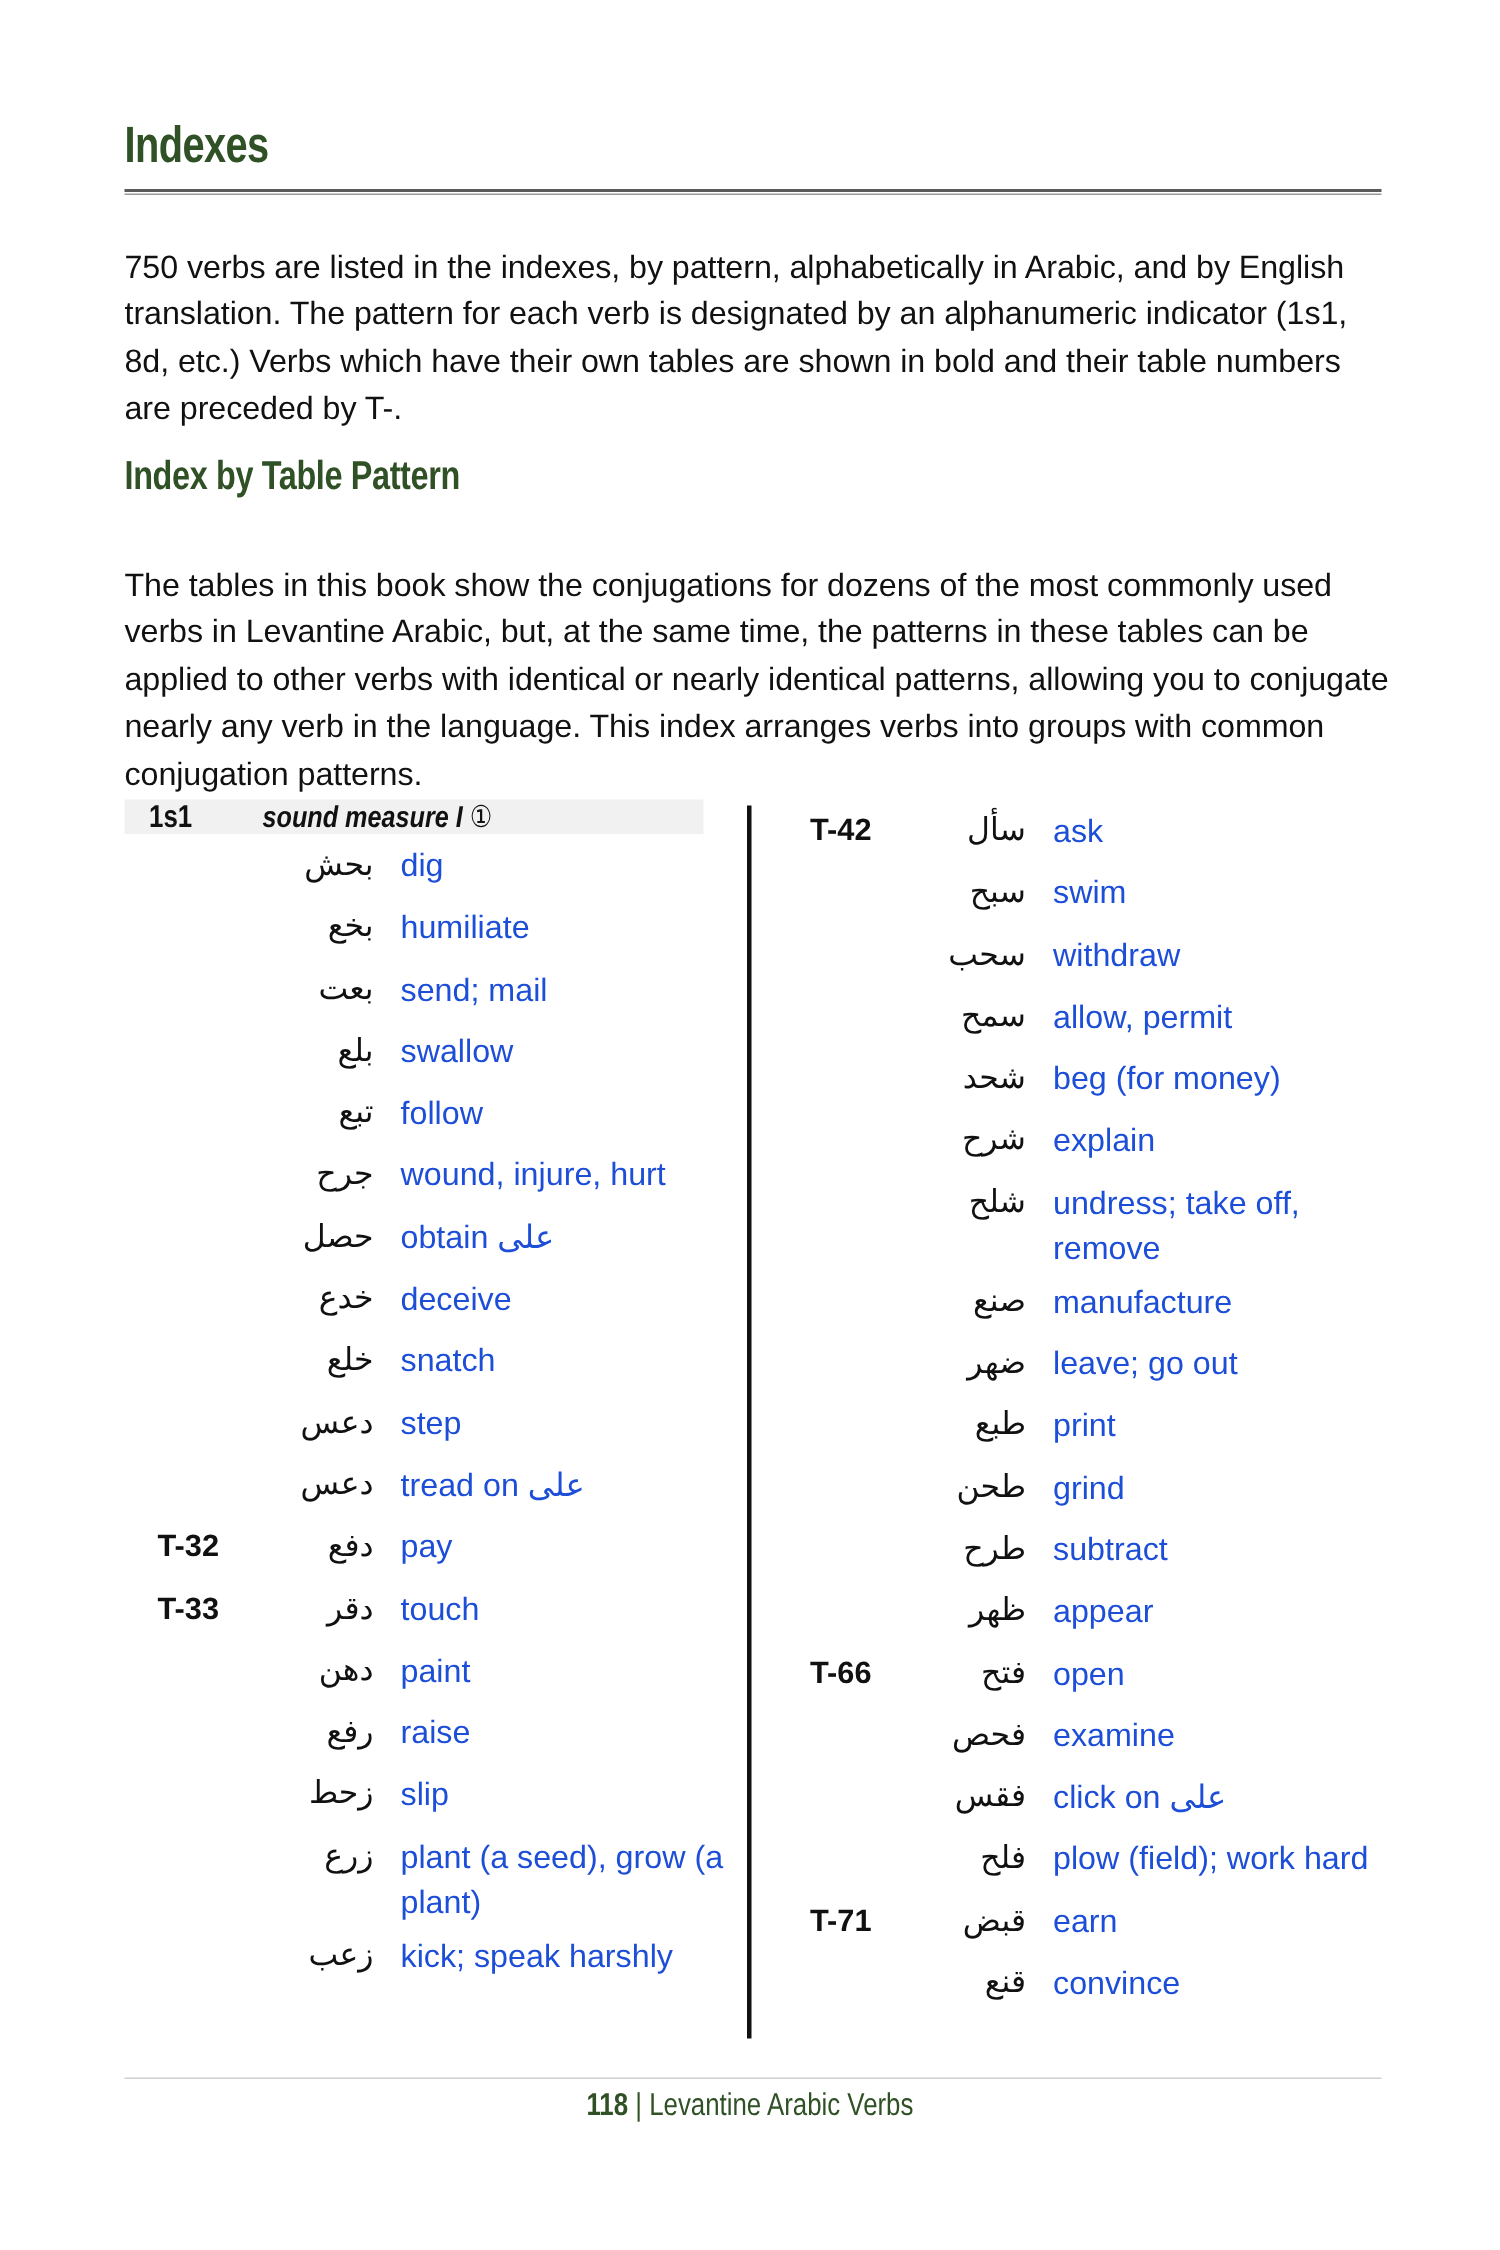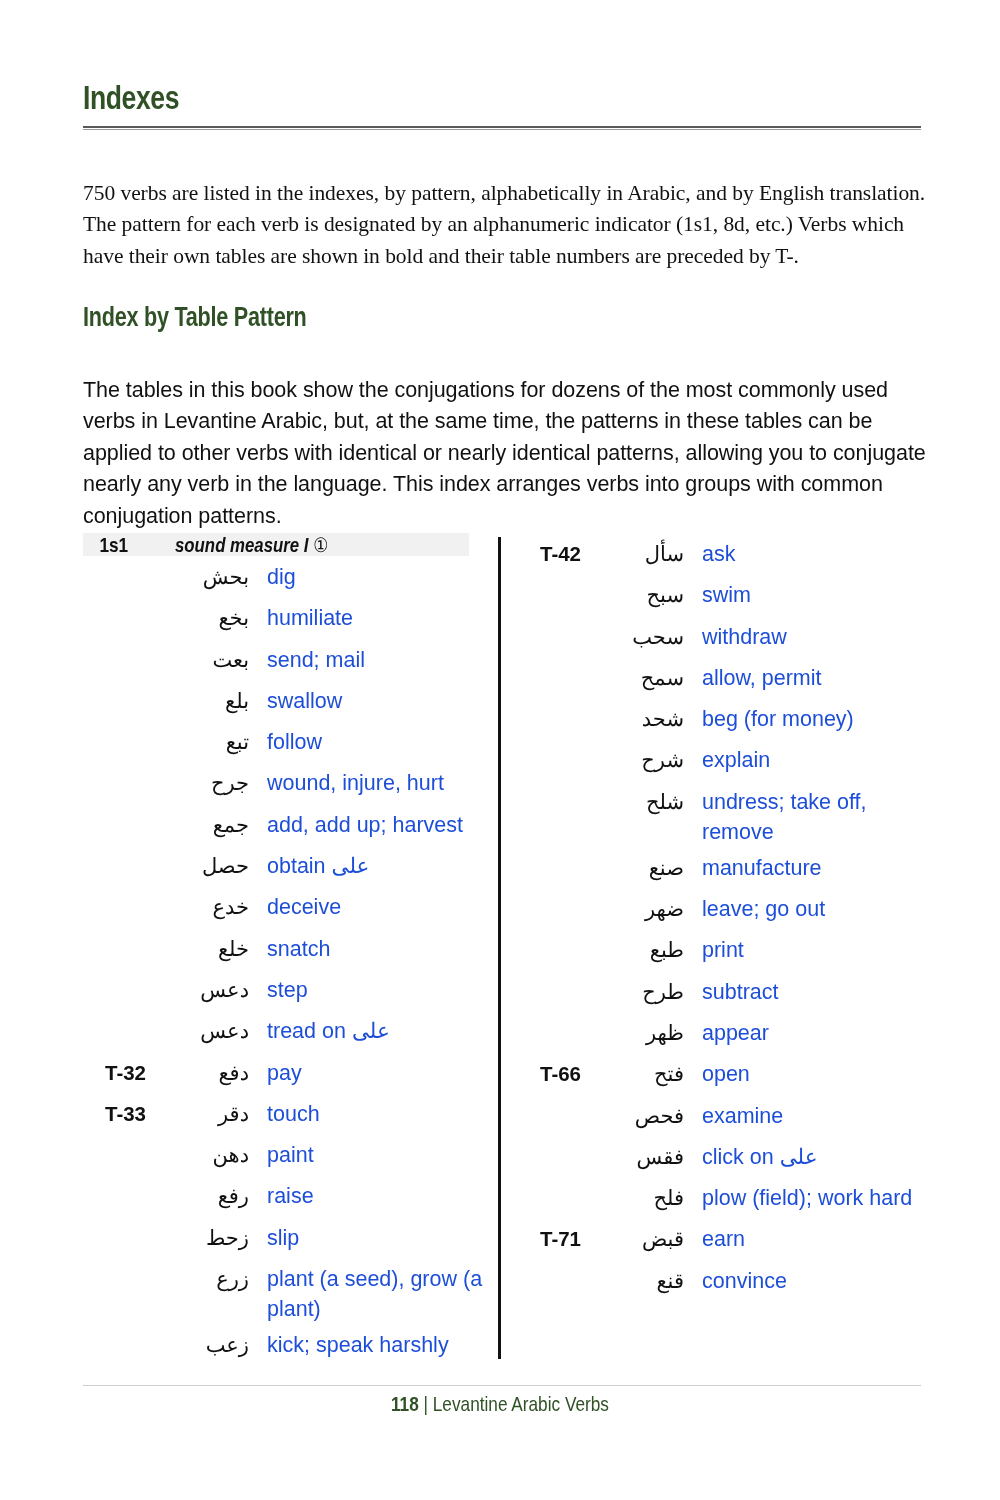--- a/index.html
+++ b/index.html
@@ -63,21 +63,21 @@
   
   .para {
     position: absolute;
     left: 83px;
     width: 845px;
     font-size: 21.5px;
     line-height: 31.5px;
     color: #111111;
     letter-spacing: -0.05px;
   }
-  .para.p1 { top: 156px; font-family: Liberation Serif, serif; }
+  .para.p1 { top: 141px; }
   .para.p2 { top: 353px; }
 
   
   .index-area {
     position: absolute;
     left: 83px;
     top: 533px;
     width: 845px;
     height: 830px;
   }
@@ -244,25 +244,20 @@
             <span class="e-ar">تبع</span>
             <span class="e-en"><span>follow</span></span>
           </div>
           <div class="entry">
             <span class="e-tnum"></span>
             <span class="e-ar">جرح</span>
             <span class="e-en"><span>wound, injure, hurt</span></span>
           </div>
           <div class="entry">
             <span class="e-tnum"></span>
-            <span class="e-ar">جمع</span>
-            <span class="e-en"><span>add, add up; harvest</span></span>
-          </div>
-          <div class="entry">
-            <span class="e-tnum"></span>
             <span class="e-ar">حصل</span>
             <span class="e-en"><span>obtain</span> <span class="rtl-tail">على</span></span>
           </div>
           <div class="entry">
             <span class="e-tnum"></span>
             <span class="e-ar">خدع</span>
             <span class="e-en"><span>deceive</span></span>
           </div>
           <div class="entry">
             <span class="e-tnum"></span>
@@ -361,20 +356,25 @@
           </div>
           <div class="entry">
             <span class="e-tnum"></span>
             <span class="e-ar">ضهر</span>
             <span class="e-en"><span>leave; go out</span></span>
           </div>
           <div class="entry">
             <span class="e-tnum"></span>
             <span class="e-ar">طبع</span>
             <span class="e-en"><span>print</span></span>
+          </div>
+          <div class="entry">
+            <span class="e-tnum"></span>
+            <span class="e-ar">طحن</span>
+            <span class="e-en"><span>grind</span></span>
           </div>
           <div class="entry">
             <span class="e-tnum"></span>
             <span class="e-ar">طرح</span>
             <span class="e-en"><span>subtract</span></span>
           </div>
           <div class="entry">
             <span class="e-tnum"></span>
             <span class="e-ar">ظهر</span>
             <span class="e-en"><span>appear</span></span>

